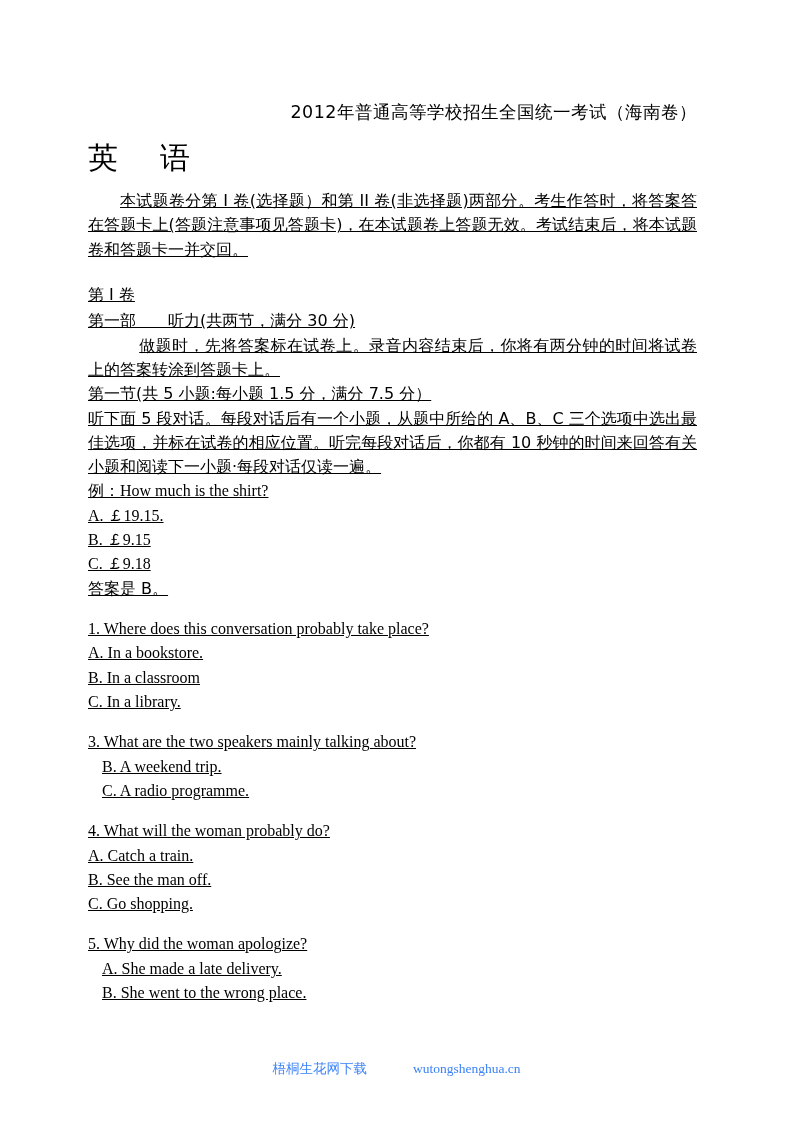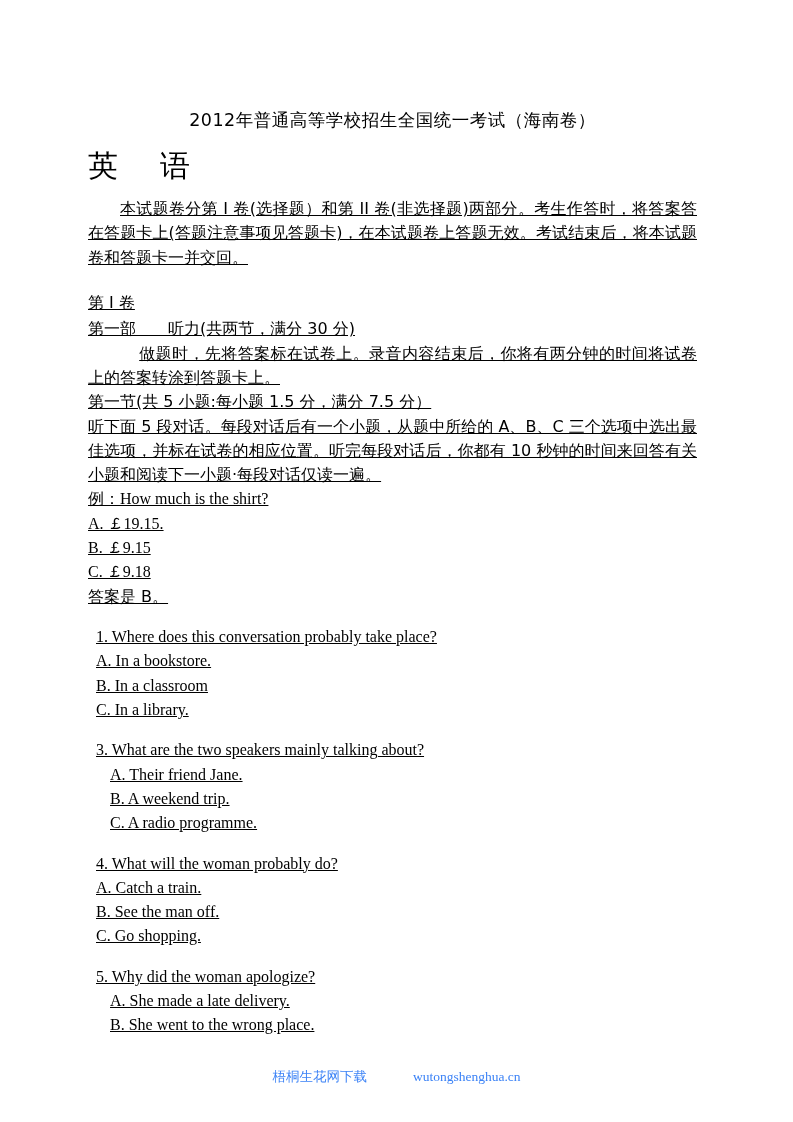--- a/index.html
+++ b/index.html
@@ -16,25 +16,25 @@
     overflow: hidden;
   }
   .page {
     position: relative;
     width: 793px;
     height: 1122px;
     box-sizing: border-box;
     padding: 0 96px 0 88px;
   }
   .doc-title {
-    text-align: center;
+    text-align: right;
     font-size: 17.5px;
     font-family: "DejaVu Sans", sans-serif;
     font-weight: normal;
-    margin: 8px;
+    margin: 0;
     padding-top: 100px;
     letter-spacing: 0.5px;
   }
   .subject-title {
     font-size: 30px;
     font-family: "Liberation Serif", serif;
     margin: 14px 0 10px 0;
     letter-spacing: 6px;
   }
   p {
@@ -52,21 +52,20 @@
     margin-top: 21px;
   }
   .section-1 {
     margin-top: 2px;
   }
   .indent-3 {
     text-indent: 3.2em;
   }
   .q-block {
     margin-top: 16px;
-    margin-left: 8px;
   }
   .opt {
     margin-left: 0;
   }
   .opt-in {
     margin-left: 14px;
   }
   .footer {
     position: absolute;
     left: 0;
@@ -115,21 +114,20 @@
   <div class="q-block">
     <p>1. Where does this conversation probably take place?</p>
     <p class="opt">A. In a bookstore.</p>
     <p class="opt">B. In a classroom</p>
     <p class="opt">C. In a library.</p>
   </div>
 
 
   <div class="q-block">
     <p>3. What are the two speakers mainly talking about?</p>
-    <p class="opt-in">A. Their friend Jane.</p>
     <p class="opt-in">B. A weekend trip.</p>
     <p class="opt-in">C. A radio programme.</p>
   </div>
 
   <div class="q-block">
     <p>4. What will the woman probably do?</p>
     <p class="opt">A. Catch a train.</p>
     <p class="opt">B. See the man off.</p>
     <p class="opt">C. Go shopping.</p>
   </div>

